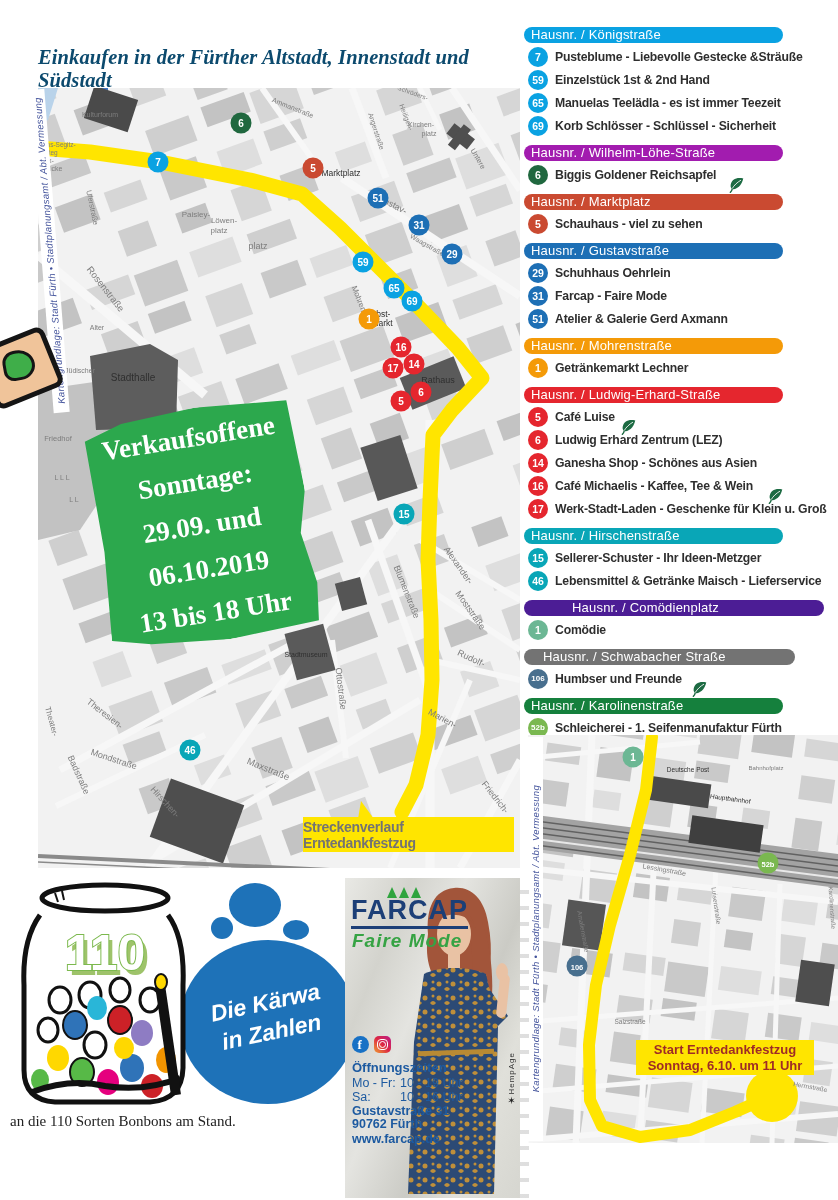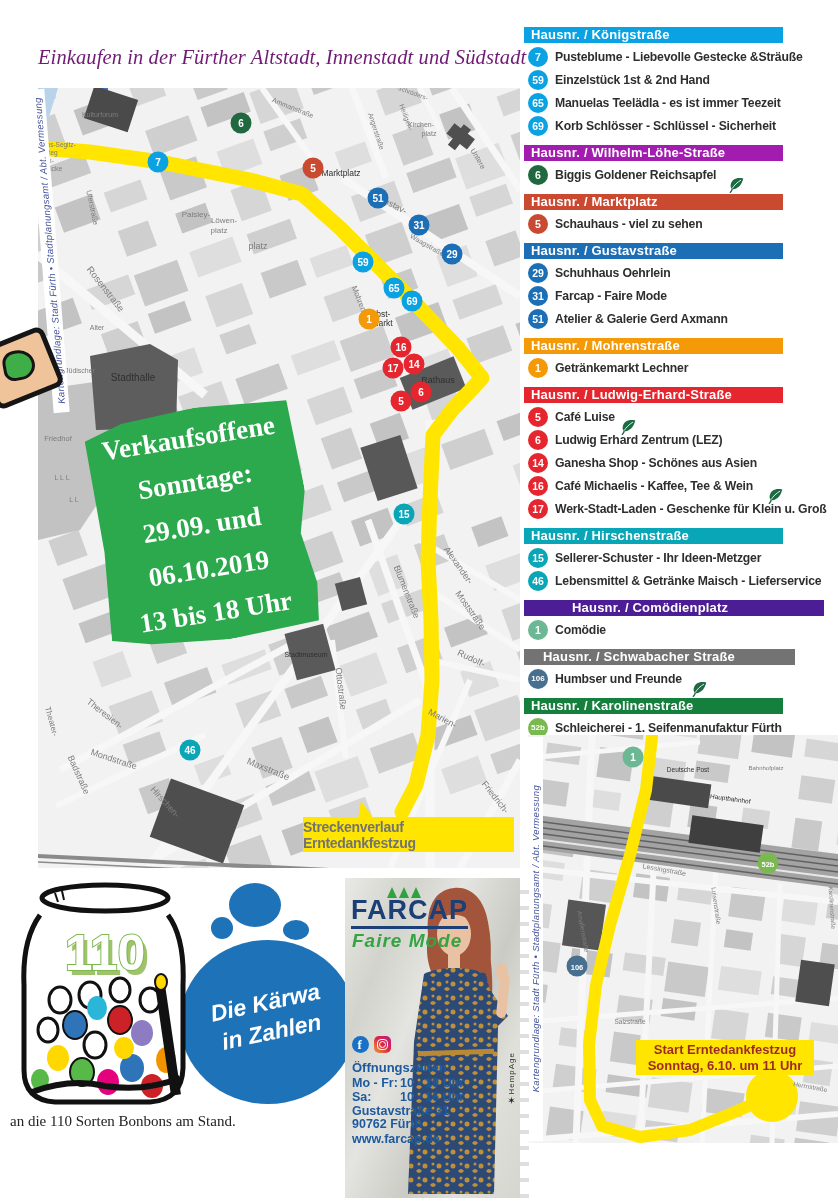--- a/index.html
+++ b/index.html
@@ -1,20 +1,20 @@
 <!DOCTYPE html>
 <html><head>
 <meta charset="utf-8">
 <style>
   html,body{margin:0;padding:0;background:#fff;}
   #canvas{position:relative;width:838px;height:1200px;background:#fff;overflow:hidden;
           font-family:"Liberation Sans",sans-serif;}
   .page-title{position:absolute;left:38px;top:46px;width:490px;
-    font-family:"Liberation Serif",serif;font-style:italic;font-weight:400;
-    font-size:20.5px;color:#701a75;letter-spacing:.1px;}
+    font-family:"Liberation Serif",serif;font-style:italic;font-weight:700;
+    font-size:20.5px;color:#0c4a6e;letter-spacing:.1px;}
   svg{position:absolute;}
   #mapMain{left:38px;top:88px;}
   #mapStation{left:528px;top:735px;}
   #illus{left:0;top:868px;}
   
   .credit{position:absolute;width:16px;background:#fff;display:flex;align-items:center;justify-content:center;}
   .credit span{writing-mode:vertical-rl;transform:rotate(180deg);white-space:nowrap;
     font-size:9.5px;font-style:italic;color:#44549c;letter-spacing:.3px;}
   #creditMain{left:41px;top:89px;height:324px;transform:rotate(-4.5deg);}
   #creditStation{left:528px;top:737px;height:404px;width:15px;}
@@ -34,21 +34,21 @@
     color:#737373;font-weight:700;font-size:14px;letter-spacing:-.3px;display:flex;
     align-items:center;justify-content:center;}
   .route-label-tail{position:absolute;left:358px;top:801px;width:0;height:0;
     border-left:3px solid transparent;border-right:13px solid transparent;border-bottom:18px solid #ffe500;}
   .start-label{position:absolute;left:636px;top:1040px;width:178px;height:35px;background:#ffe500;
     color:#9e2b26;font-weight:700;font-size:13px;line-height:16px;display:flex;flex-direction:column;
     align-items:center;justify-content:center;}
   
   .sidebar{position:absolute;left:524px;top:27px;width:314px;}
   .sec-header{width:252px;height:16px;line-height:16px;padding-left:7px;margin:8px 0 2px 0;
-    color:#fff;font-weight:700;font-size:13px;letter-spacing:.2px;}
+    color:#fff;font-weight:400;font-size:13px;letter-spacing:.2px;border-radius:8px;}
   .sidebar .sec-header:first-child{margin-top:0;}
   .item-row{height:23px;display:flex;align-items:center;}
   .badge{width:20px;height:20px;border-radius:50%;margin:0 7px 0 4px;color:#fff;font-weight:700;
     font-size:10.5px;display:flex;align-items:center;justify-content:center;flex:0 0 20px;}
   .item-label{font-weight:700;font-size:13px;color:#2e2e2e;letter-spacing:-.2px;white-space:nowrap;
     transform:scaleX(.94);transform-origin:left center;}
   .leaf{margin-left:3px;display:flex;transform:rotate(8deg);}
   
   .caption{position:absolute;left:10px;top:1110px;font-family:"Liberation Serif",serif;
     font-size:15px;color:#222;line-height:22px;}
@@ -67,21 +67,21 @@
   .fb{width:17px;height:17px;border-radius:50%;background:#1871c5;position:relative;}
   .fb::after{content:"f";position:absolute;left:5.5px;top:1px;color:#fff;
     font-family:"Liberation Serif",serif;font-weight:700;font-size:13px;}
   .ig{width:17px;height:17px;border-radius:5px;position:relative;
     background:linear-gradient(45deg,#f09433,#e6683c 25%,#dc2743 50%,#cc2366 75%,#bc1888);}
   .ig::before{content:"";position:absolute;inset:3px;border:1.6px solid #fff;border-radius:4px;}
   .ig::after{content:"";position:absolute;width:5px;height:5px;border:1.6px solid #fff;
     border-radius:50%;left:4.8px;top:4.8px;}
   .fc-hours-title{position:absolute;left:7px;top:182px;color:#1d5aa0;font-weight:700;font-size:13px;}
   .hours-rows{position:absolute;left:7px;top:198px;}
-  .hours-row{display:flex;color:#1d5aa0;font-weight:700;font-size:12.5px;line-height:14px;}
+  .hours-row{display:flex;color:#1d5aa0;font-weight:400;font-size:12.5px;line-height:14px;}
   .hours-days{width:48px;}
   .fc-line{position:absolute;left:7px;color:#1d5aa0;font-weight:700;font-size:12.5px;}
   .fc-a1{top:226px;} .fc-a2{top:239px;} .fc-web{top:254px;}
   .hemp{position:absolute;right:4px;bottom:92px;display:flex;flex-direction:column;align-items:center;}
   .hemp span:first-child{writing-mode:vertical-rl;transform:rotate(180deg);font-size:8px;color:#333;letter-spacing:1px;}
   .hemp-leaf{font-size:10px;color:#222;writing-mode:horizontal-tb !important;transform:none !important;}
   .film{position:absolute;left:520px;top:878px;width:9px;height:320px;opacity:.6;
     background:repeating-linear-gradient(180deg,#fff 0 12px,#c9c9c9 12px 16px);}
 </style>
 </head>

